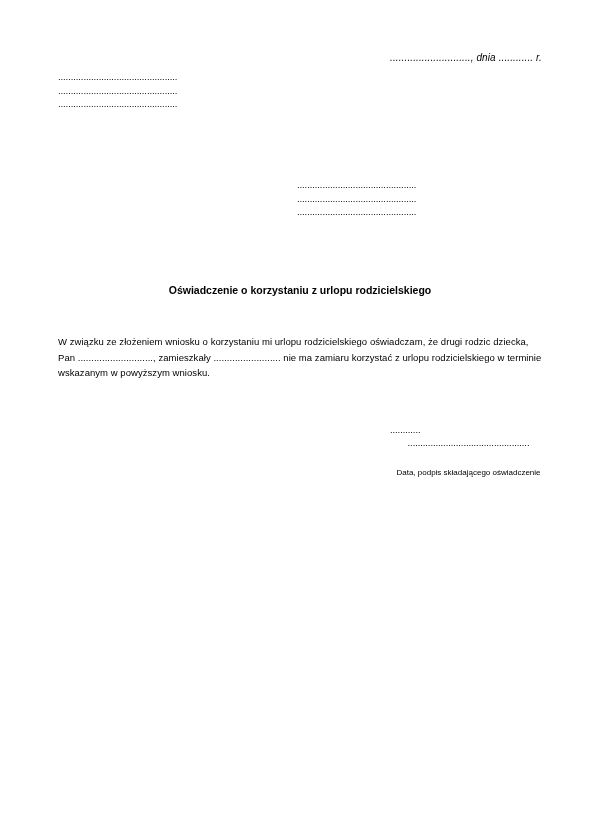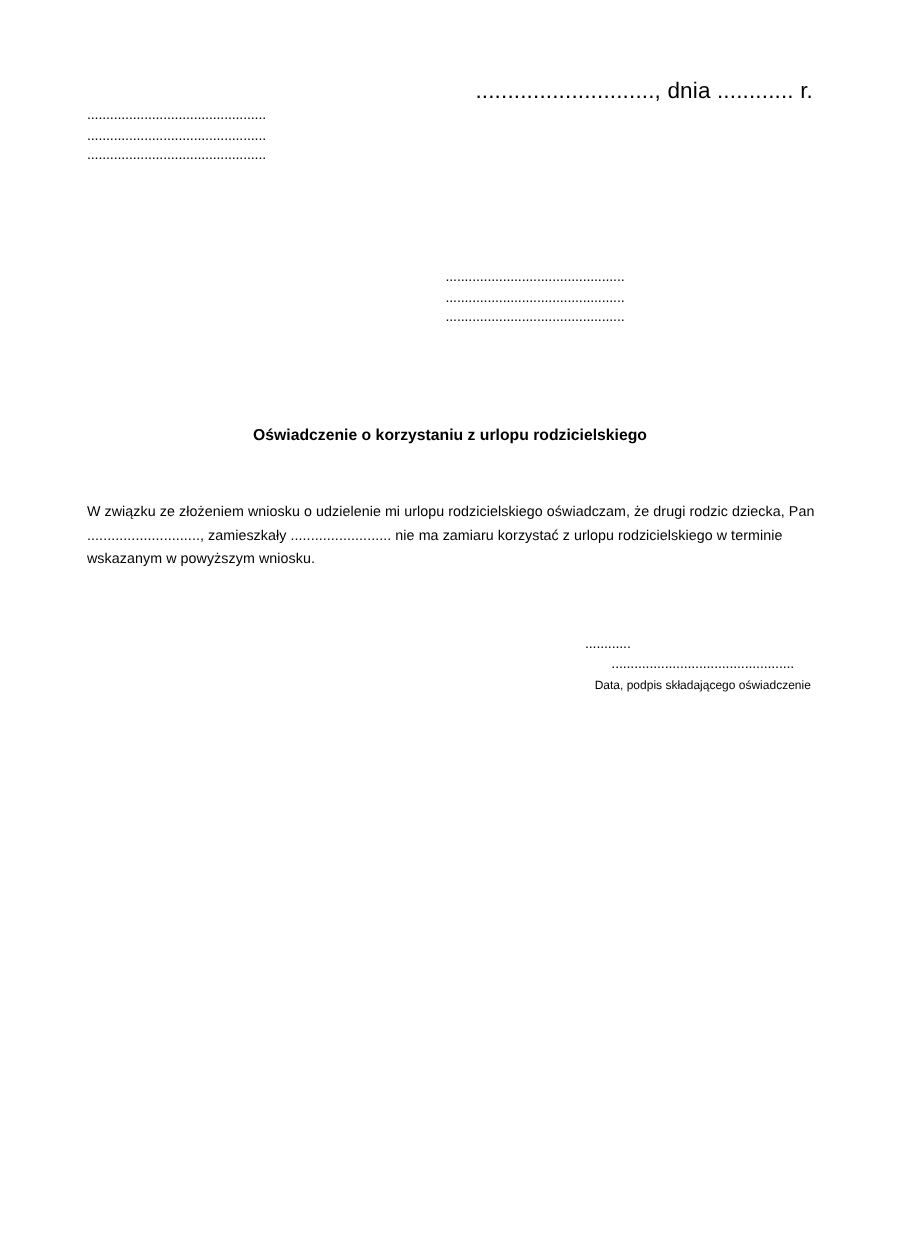--- a/index.html
+++ b/index.html
@@ -19,24 +19,25 @@
     position: absolute;
     inset: 0;
     background: #ffffff;
   }
 
   
   .date-line {
     position: absolute;
     top: 52px;
     right: 58px;
-    font-size: 15px;
+    font-size: 10px;
     letter-spacing: 0.1px;
     white-space: nowrap;
     color: #000;
+    font-style: italic;
   }
 
   
   .left-lines {
     position: absolute;
     top: 70px;
     left: 58px;
     width: 160px;
   }
   .dotline {
@@ -98,21 +99,21 @@
   }
   .sig .long-dots {
     font-size: 9.5px;
     line-height: 14px;
     letter-spacing: -0.1px;
     white-space: nowrap;
   }
   .sig .caption {
     font-size: 8px;
     line-height: 12px;
-    margin-top: 1px;
+    margin-top: 17px;
     text-align: center;
   }
 </style>
 </head>
 <body>
 
 <div class="page">
 
   <div class="date-line">............................, dnia ............ r.</div>
 
@@ -125,21 +126,21 @@
   <div class="mid-lines">
     <div class="dotline">...............................................</div>
     <div class="dotline">...............................................</div>
     <div class="dotline">...............................................</div>
   </div>
 
   <div class="title">
     <span class="l1">Oświadczenie o korzystaniu z urlopu rodzicielskiego</span>
   </div>
 
-  <div class="body-par">W związku ze złożeniem wniosku o udzielenie mi urlopu rodzicielskiego oświadczam, że drugi rodzic dziecka, Pan ............................, zamieszkały ......................... nie ma zamiaru korzystać z urlopu rodzicielskiego w terminie wskazanym w powyższym wniosku.</div>
+  <div class="body-par">W związku ze złożeniem wniosku o korzystaniu mi urlopu rodzicielskiego oświadczam, że drugi rodzic dziecka, Pan ............................, zamieszkały ......................... nie ma zamiaru korzystać z urlopu rodzicielskiego w terminie wskazanym w powyższym wniosku.</div>
 
   <div class="sig">
     <div class="short-dots">............</div>
     <div class="long-dots">................................................</div>
     <div class="caption">Data, podpis składającego oświadczenie</div>
   </div>
 
 </div>
 
 </body></html>

